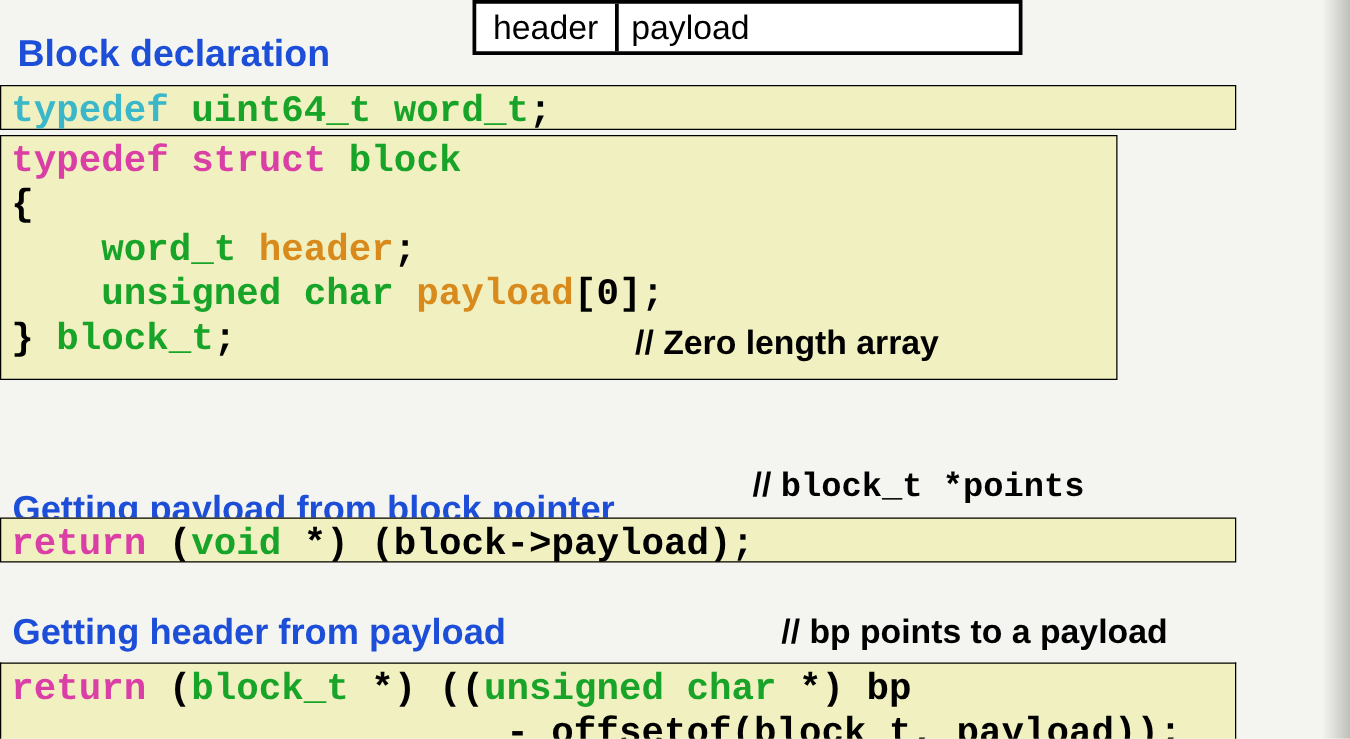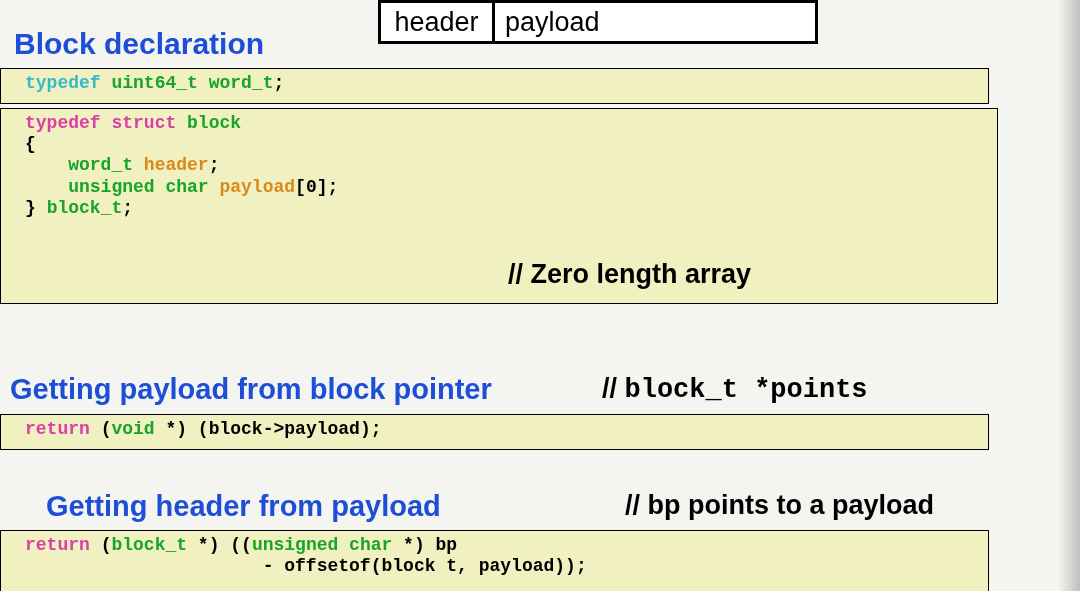--- a/index.html
+++ b/index.html
@@ -43,22 +43,22 @@
       font-size: 30px;
       color: #1d4ed8;
       position: absolute;
     }
     .codebox {
       position: absolute;
       background: #f1f0c0;
       border: 1.5px solid #000;
       font-family: "Courier New", monospace;
       font-weight: bold;
-      font-size: 18px;
-      padding: 4px 24px;
+      font-size: 30px;
+      padding: 4px 8px;
       line-height: 1.18;
       white-space: pre;
     }
     .inline-comment {
       position: absolute;
       font-family: Arial, Helvetica, sans-serif;
       font-weight: bold;
       font-size: 27px;
       color: #000;
     }
@@ -91,36 +91,36 @@
 
 <div class="diagram">
   <div class="cell cell-header">header</div>
   <div class="cell cell-payload">payload</div>
 </div>
 
 <div class="section-title" style="left:14px; top:27px;">Block declaration</div>
 
 <div class="codebox" style="left:0; top:68px; width:989px; height:36px;"><span class="kw-teal">typedef</span><span> </span><span class="kw-green">uint64_t</span><span> </span><span class="kw-green">word_t</span><span class="punct">;</span></div>
 
-<div class="codebox" style="left:0; top:108px; width:998px; height:196px;"><span class="kw-fuchsia">typedef</span><span> </span><span class="kw-fuchsia">struct</span><span> </span><span class="kw-green">block</span>
+<div class="codebox" style="left:0; top:108px; width:894px; height:196px;"><span class="kw-fuchsia">typedef</span><span> </span><span class="kw-fuchsia">struct</span><span> </span><span class="kw-green">block</span>
 <span class="punct">{</span>
 <span>    </span><span class="kw-green">word_t</span><span> </span><span class="kw-orange">header</span><span class="punct">;</span>
 <span>    </span><span class="kw-green">unsigned char</span><span> </span><span class="kw-orange">payload</span><span class="punct">[0]</span><span class="punct">;</span>
 <span class="punct">}</span><span> </span><span class="kw-green">block_t</span><span class="punct">;</span></div>
 
 <div class="inline-comment" style="left:508px; top:259px;">// Zero length array</div>
 
-<div class="section-title" style="left:10px; top:373px; font-size:29px;text-align:center;">Getting payload from block pointer</div>
+<div class="section-title" style="left:10px; top:392px; font-size:29px;text-align:center;">Getting payload from block pointer</div>
 
 <div class="right-comment" style="left:602px; top:373px;">
   <span>// </span><span class="mono">block_t *points</span>
 </div>
 
 <div class="codebox" style="left:0; top:414px; width:989px; height:36px;"><span class="kw-fuchsia">return</span><span> </span><span class="punct">(</span><span class="kw-green">void</span><span class="punct"> *)</span><span class="punct"> (block-&gt;payload);</span></div>
 
-<div class="section-title" style="left:10px; top:490px; font-size:29px;margin-left:36px;">Getting header from payload</div>
+<div class="section-title" style="left:10px; top:490px; font-size:29px;">Getting header from payload</div>
 
 <div class="right-comment" style="left:625px; top:490px;">// bp points to a payload</div>
 
 <div class="codebox" style="left:0; top:530px; width:989px; height:68px; border-bottom:none;"><span class="kw-fuchsia">return</span><span> </span><span class="punct">(</span><span class="kw-green">block_t</span><span class="punct"> *)</span><span class="punct"> ((</span><span class="kw-green">unsigned char</span><span class="punct"> *) bp</span>
 <span>                      </span><span class="punct">- </span><span class="punct">offsetof</span><span class="punct">(block t, payload));</span></div>
 
 <div class="rd-shadow"></div>
 
 </body></html>

